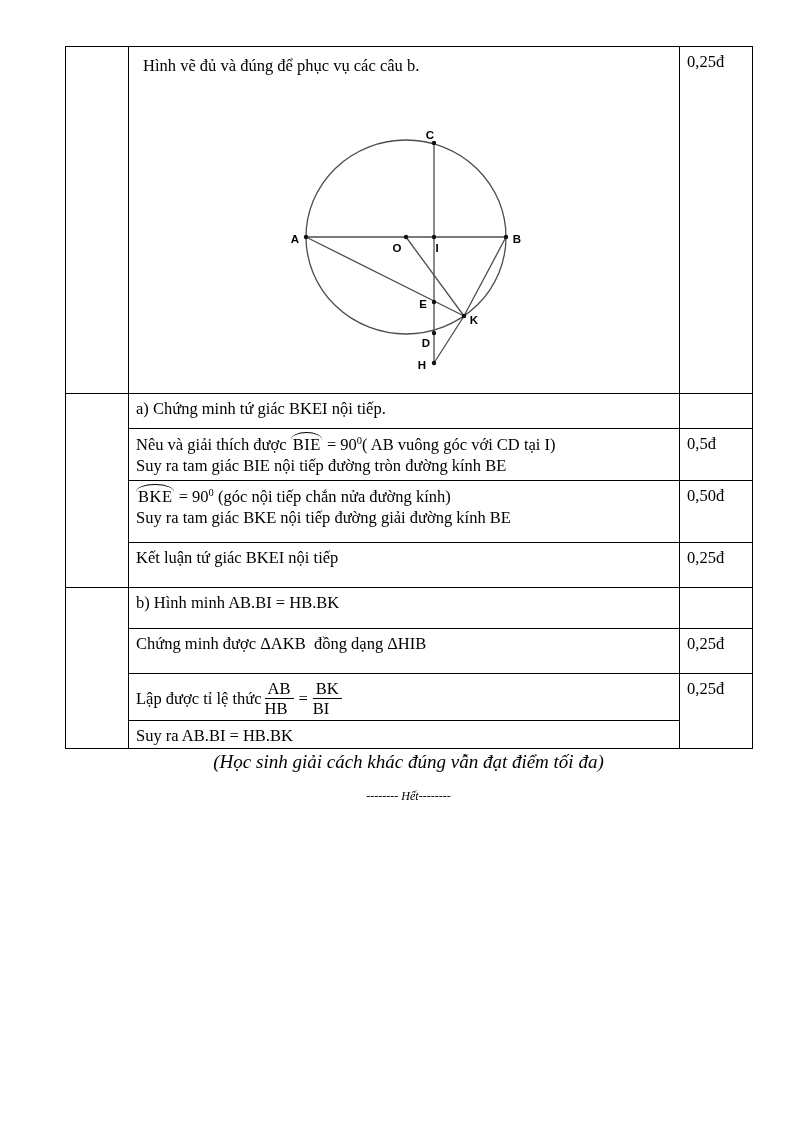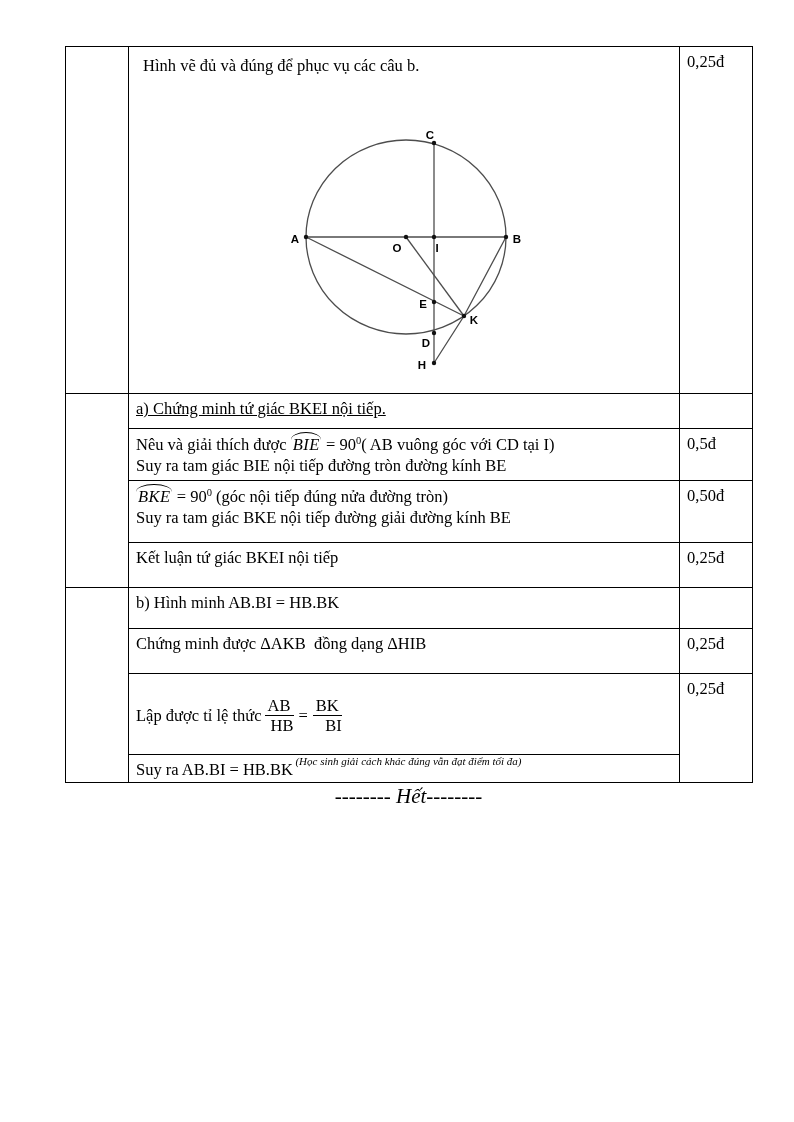--- a/index.html
+++ b/index.html
@@ -29,53 +29,53 @@
   td.v-mid{vertical-align:middle;margin-top:40px;}
   td.figure-cell{position:relative;padding:0;}
   .caption{padding:4px 6px 0 7px;}
 
   .indent-a{padding-left:12px;}
   .indent-b{padding-left:14px;}
   .keepsp{white-space:pre-wrap;}
 
   
   .ang{
-    font-style:italic;position:relative;display:inline-block;
+    position:relative;display:inline-block;
     padding:1px 2px 0 2px;letter-spacing:.5px;
   }
   .ang::before{
     content:"";position:absolute;left:0;right:1px;top:-1px;height:7px;
     border-top:1.5px solid #000;
     border-radius:50% / 100% 100% 0 0;
   }
   sup.deg{font-size:10.5px;line-height:0;vertical-align:6px;}
 
   
   .ratio-line{display:flex;align-items:center;padding-top:2px;}
-  .frac{display:inline-block;text-align:right;line-height:1.06;margin:17px 3px;}
+  .frac{display:inline-block;text-align:left;line-height:1.06;margin:0 3px;}
   .frac .fnum{display:block;padding:0 3px 1px 3px;border-bottom:1.5px solid #000;}
   .frac .fden{display:block;padding-top:1px;}
   .freq{margin:0 2px;}
 
   
   svg.geo{position:absolute;left:0;top:0;pointer-events:none;}
   svg.geo line, svg.geo ellipse, svg.geo polyline{stroke:#4d4d4d;stroke-width:1.3;fill:none;}
   svg.geo circle.dot{fill:#111;stroke:none;}
   svg.geo text{
     font-family:"Liberation Sans", sans-serif;font-size:11.5px;font-weight:bold;
     fill:#000;text-anchor:middle;
   }
 
   .footer-note{
     position:absolute;left:65px;top:751px;width:687px;text-align:center;
-    font-style:italic;font-size:11px;line-height:21px;
+    font-style:italic;font-size:19px;line-height:21px;
   }
   .footer-end{
     position:absolute;left:65px;top:786px;width:687px;text-align:center;
-    font-style:italic;font-size:21px;line-height:21px;
+    font-style:italic;font-size:12px;line-height:21px;
   }
 </style>
 </head>
 <body>
 
 <div class="page">
 
   <table class="rubric">
     <colgroup>
       <col class="c-left">
@@ -113,37 +113,37 @@
           <text x="422" y="308">E</text>
           <text x="421" y="369">H</text>
           <text x="436" y="252">I</text>
           <text x="473" y="324">K</text>
           <text x="396" y="252">O</text>
         </svg>
       </td>
       <td class="pts">0,25đ</td>
     </tr>
 
-    <tr style="height:35px;text-decoration:underline;">
+    <tr style="height:35px;">
       <td rowspan="4"></td>
       <td class="indent-a">a) Chứng minh tứ giác BKEI nội tiếp.</td>
       <td class="pts"></td>
     </tr>
 
     <tr style="height:52px;">
       <td>
         <div><span>Nêu và giải thích được </span><span class="ang">BIE</span><span> = 90</span><sup class="deg">0</sup><span>( AB vuông góc với CD tại I)</span></div>
         <div>Suy ra tam giác BIE nội tiếp đường tròn đường kính BE</div>
       </td>
       <td class="pts">0,5đ</td>
     </tr>
 
     <tr style="height:62px;">
       <td>
-        <div><span class="ang">BKE</span><span> = 90</span><sup class="deg">0</sup><span> (góc nội tiếp đúng nửa đường tròn)</span></div>
+        <div><span class="ang">BKE</span><span> = 90</span><sup class="deg">0</sup><span> (góc nội tiếp chắn nửa đường kính)</span></div>
         <div>Suy ra tam giác BKE nội tiếp đường giải đường kính BE</div>
       </td>
       <td class="pts v-mid">0,50đ</td>
     </tr>
 
     <tr style="height:45px;">
       <td>Kết luận tứ giác BKEI nội tiếp</td>
       <td class="pts">0,25đ</td>
     </tr>
 

